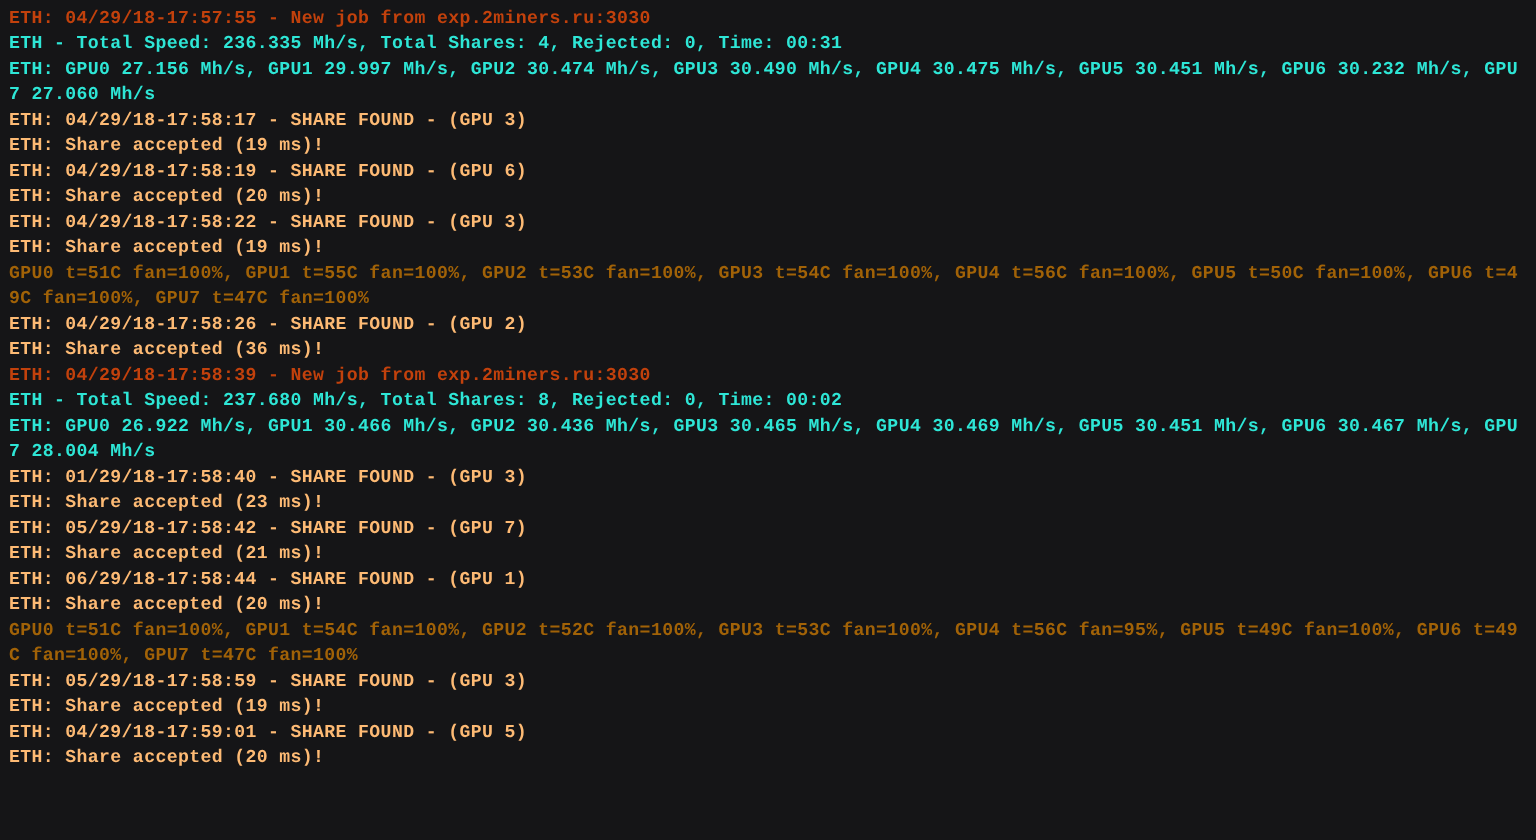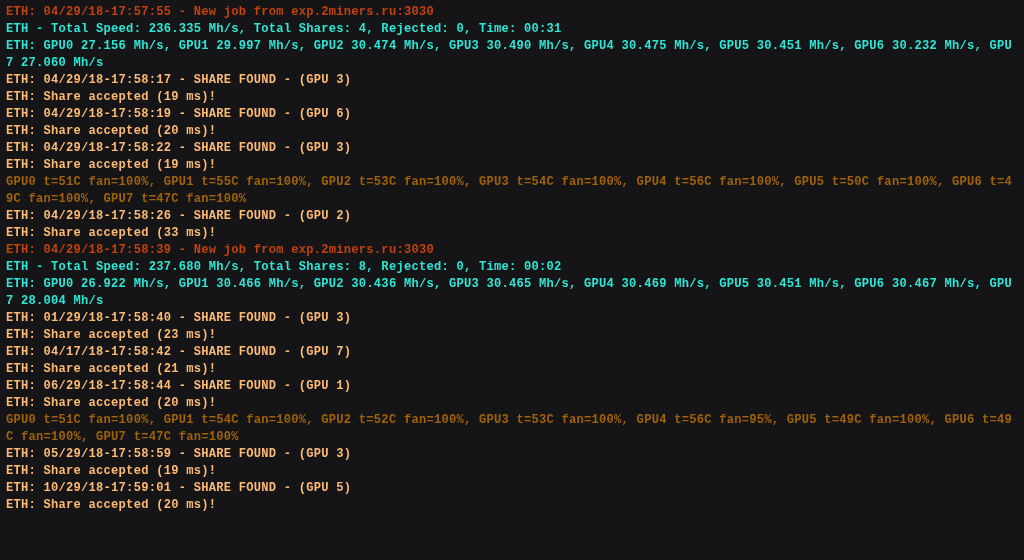--- a/index.html
+++ b/index.html
@@ -32,28 +32,28 @@
 <span class="cyan">ETH - Total Speed: 236.335 Mh/s, Total Shares: 4, Rejected: 0, Time: 00:31</span>
 <span class="cyan">ETH: GPU0 27.156 Mh/s, GPU1 29.997 Mh/s, GPU2 30.474 Mh/s, GPU3 30.490 Mh/s, GPU4 30.475 Mh/s, GPU5 30.451 Mh/s, GPU6 30.232 Mh/s, GPU7 27.060 Mh/s</span>
 <span class="green">ETH: 04/29/18-17:58:17 - SHARE FOUND - (GPU 3)</span>
 <span class="green">ETH: Share accepted (19 ms)!</span>
 <span class="green">ETH: 04/29/18-17:58:19 - SHARE FOUND - (GPU 6)</span>
 <span class="green">ETH: Share accepted (20 ms)!</span>
 <span class="green">ETH: 04/29/18-17:58:22 - SHARE FOUND - (GPU 3)</span>
 <span class="green">ETH: Share accepted (19 ms)!</span>
 <span class="magenta">GPU0 t=51C fan=100%, GPU1 t=55C fan=100%, GPU2 t=53C fan=100%, GPU3 t=54C fan=100%, GPU4 t=56C fan=100%, GPU5 t=50C fan=100%, GPU6 t=49C fan=100%, GPU7 t=47C fan=100%</span>
 <span class="green">ETH: 04/29/18-17:58:26 - SHARE FOUND - (GPU 2)</span>
-<span class="green">ETH: Share accepted (33 ms)!</span>
+<span class="green">ETH: Share accepted (36 ms)!</span>
 <span class="white">ETH: 04/29/18-17:58:39 - New job from exp.2miners.ru:3030</span>
 <span class="cyan">ETH - Total Speed: 237.680 Mh/s, Total Shares: 8, Rejected: 0, Time: 00:02</span>
 <span class="cyan">ETH: GPU0 26.922 Mh/s, GPU1 30.466 Mh/s, GPU2 30.436 Mh/s, GPU3 30.465 Mh/s, GPU4 30.469 Mh/s, GPU5 30.451 Mh/s, GPU6 30.467 Mh/s, GPU7 28.004 Mh/s</span>
 <span class="green">ETH: 01/29/18-17:58:40 - SHARE FOUND - (GPU 3)</span>
 <span class="green">ETH: Share accepted (23 ms)!</span>
-<span class="green">ETH: 04/17/18-17:58:42 - SHARE FOUND - (GPU 7)</span>
+<span class="green">ETH: 05/29/18-17:58:42 - SHARE FOUND - (GPU 7)</span>
 <span class="green">ETH: Share accepted (21 ms)!</span>
 <span class="green">ETH: 06/29/18-17:58:44 - SHARE FOUND - (GPU 1)</span>
 <span class="green">ETH: Share accepted (20 ms)!</span>
 <span class="magenta">GPU0 t=51C fan=100%, GPU1 t=54C fan=100%, GPU2 t=52C fan=100%, GPU3 t=53C fan=100%, GPU4 t=56C fan=95%, GPU5 t=49C fan=100%, GPU6 t=49C fan=100%, GPU7 t=47C fan=100%</span>
 <span class="green">ETH: 05/29/18-17:58:59 - SHARE FOUND - (GPU 3)</span>
 <span class="green">ETH: Share accepted (19 ms)!</span>
-<span class="green">ETH: 10/29/18-17:59:01 - SHARE FOUND - (GPU 5)</span>
+<span class="green">ETH: 04/29/18-17:59:01 - SHARE FOUND - (GPU 5)</span>
 <span class="green">ETH: Share accepted (20 ms)!</span>
 </div>
 
 </body></html>

